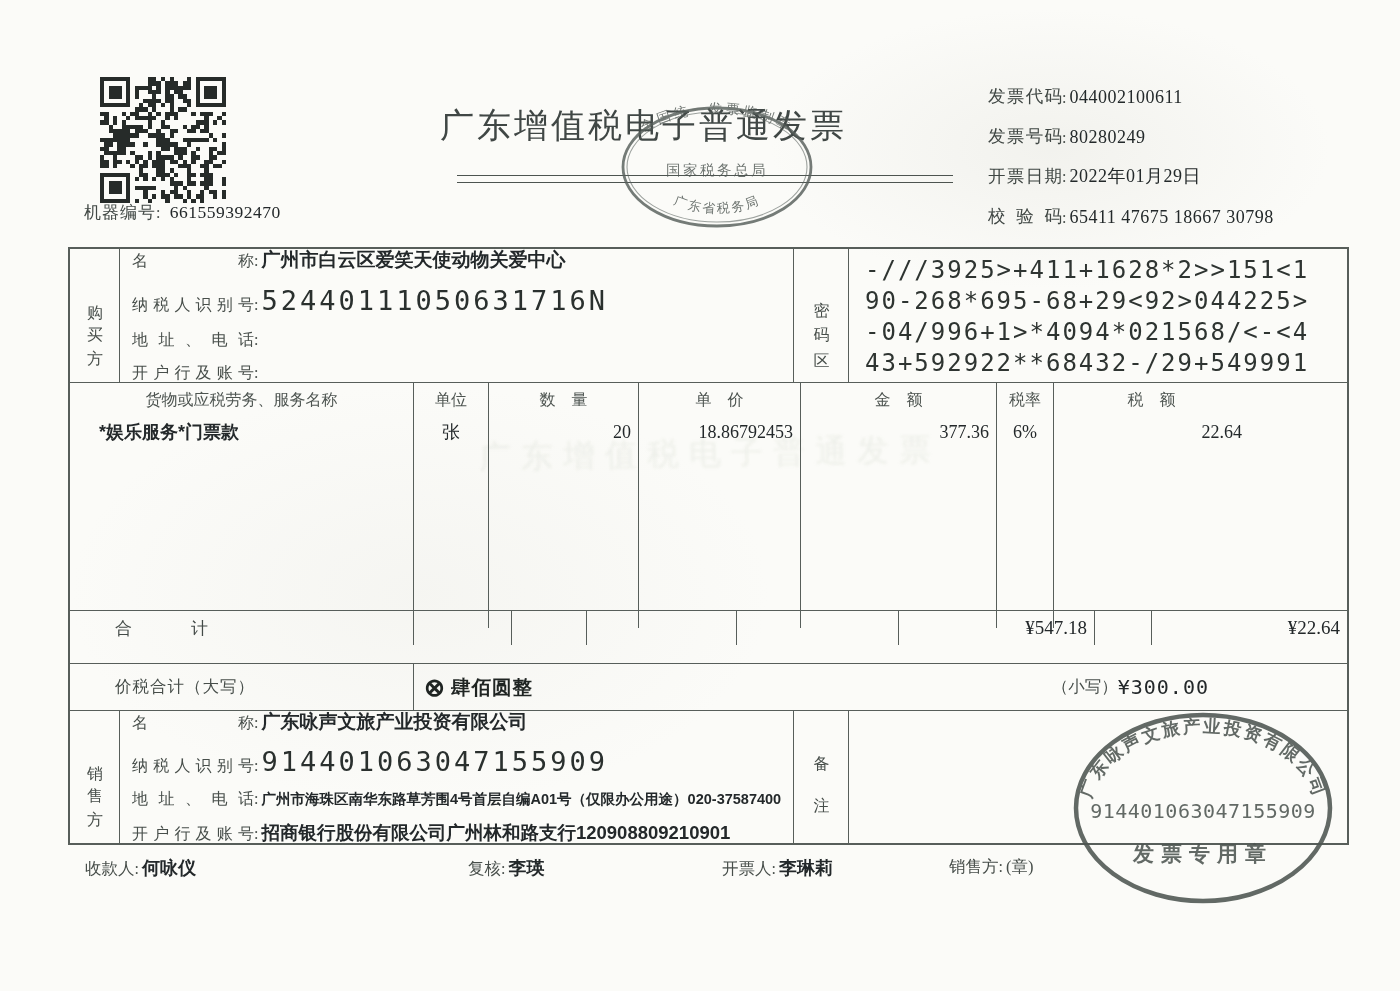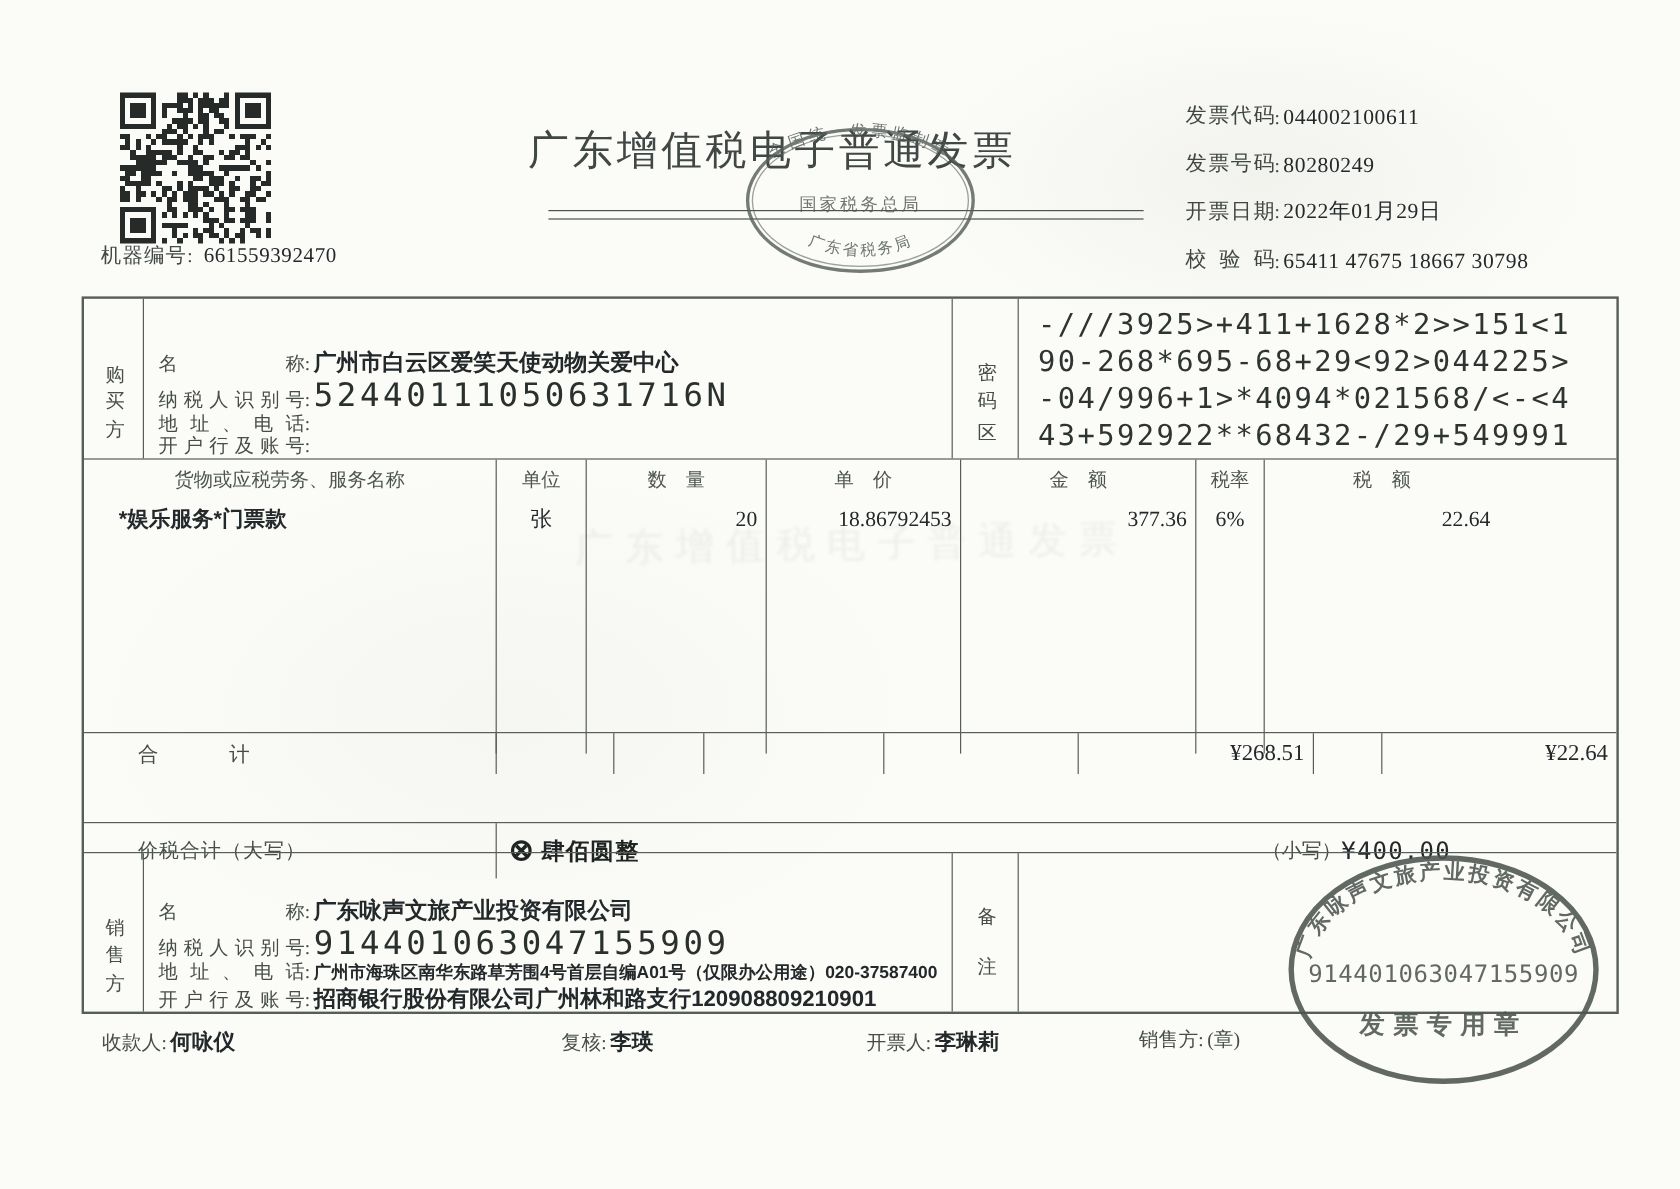--- a/index.html
+++ b/index.html
@@ -35,21 +35,21 @@
   }
   .section{position:absolute;left:0;display:flex;box-sizing:border-box;width:1277px;}
   .cell{box-sizing:border-box;border-right:1.5px solid #575e5a;}
   .cell.last{border-right:none;}
   .side-label{
     display:flex;align-items:center;justify-content:center;
     writing-mode:vertical-rl;text-orientation:upright;
     font-size:16px;color:#474e4a;
   }
   
-  .party-rows{padding:0 0 0 12px;display:flex;flex-direction:column;justify-content:flex-end;}
+  .party-rows{padding:0 0 0 12px;display:flex;flex-direction:column;justify-content:space-between;}
   .party-row{display:flex;align-items:baseline;white-space:nowrap;line-height:1.15;}
   .r-label{display:inline-block;width:122px;text-align:justify;text-align-last:justify;font-size:16px;color:#474e4a;flex:none;}
   .colon{color:#474e4a;font-size:16px;margin-right:3px;flex:none;}
   .v-bold{font-family:"Liberation Sans",sans-serif;font-weight:600;font-size:19px;color:#23282a;}
   .v-id{font-family:"DejaVu Sans Mono",monospace;font-size:27px;letter-spacing:3px;color:#2a302e;}
   .v-small{font-family:"Liberation Sans",sans-serif;font-weight:600;font-size:14.5px;color:#23282a;}
   .pwd{
     padding:6px 0 0 16px;font-family:"DejaVu Sans Mono",monospace;
     font-size:24px;letter-spacing:2px;line-height:31px;color:#2e3431;white-space:nowrap;
   }
@@ -509,37 +509,37 @@
 
     <div class="section total-row" style="top:361px;height:35px;border-top:1.5px solid #575e5a;">
       <div class="cell" style="width:344px;">
           <span class="total-label">合　　　计</span>
         </div>
       <div class="cell" style="width:98px;"></div>
       <div class="cell" style="width:75px;"></div>
       <div class="cell" style="width:150px;"></div>
       <div class="cell" style="width:162px;"></div>
       <div class="cell" style="width:196px;justify-content:flex-end;padding-right:7px;">
-          <span class="money">¥268.51</span>
+          <span class="money">¥547.18</span>
         </div>
       <div class="cell" style="width:57px;"></div>
       <div class="cell last" style="width:195px;justify-content:flex-end;padding-right:7px;">
           <span class="money">¥22.64</span>
         </div>
     </div>
 
-    <div class="section grand-row" style="top:436px;height:47px;border-top:1.5px solid #575e5a;">
+    <div class="section grand-row" style="top:414px;height:47px;border-top:1.5px solid #575e5a;">
       <div class="cell" style="width:344px;">
           <span class="grand-label">价税合计（大写）</span>
         </div>
       <div class="cell last" style="width:933px;">
         <span class="cross-circle">⊗</span>
         <span class="capital">肆佰圆整</span>
         <span class="small-label">（小写）</span>
-        <span class="small-val">¥400.00</span>
+        <span class="small-val">¥300.00</span>
       </div>
     </div>
 
     <div class="section" style="top:461px;height:133px;border-top:1.5px solid #575e5a;">
       <div class="cell side-label" style="width:50px;letter-spacing:22px;padding-top:18px;">销售方</div>
       <div class="cell party-rows" style="width:674px;">
         <div class="party-row">
             <span class="r-label">名称</span>
             <span class="colon">:</span>
             <span class="v-bold">广东咏声文旅产业投资有限公司</span>

